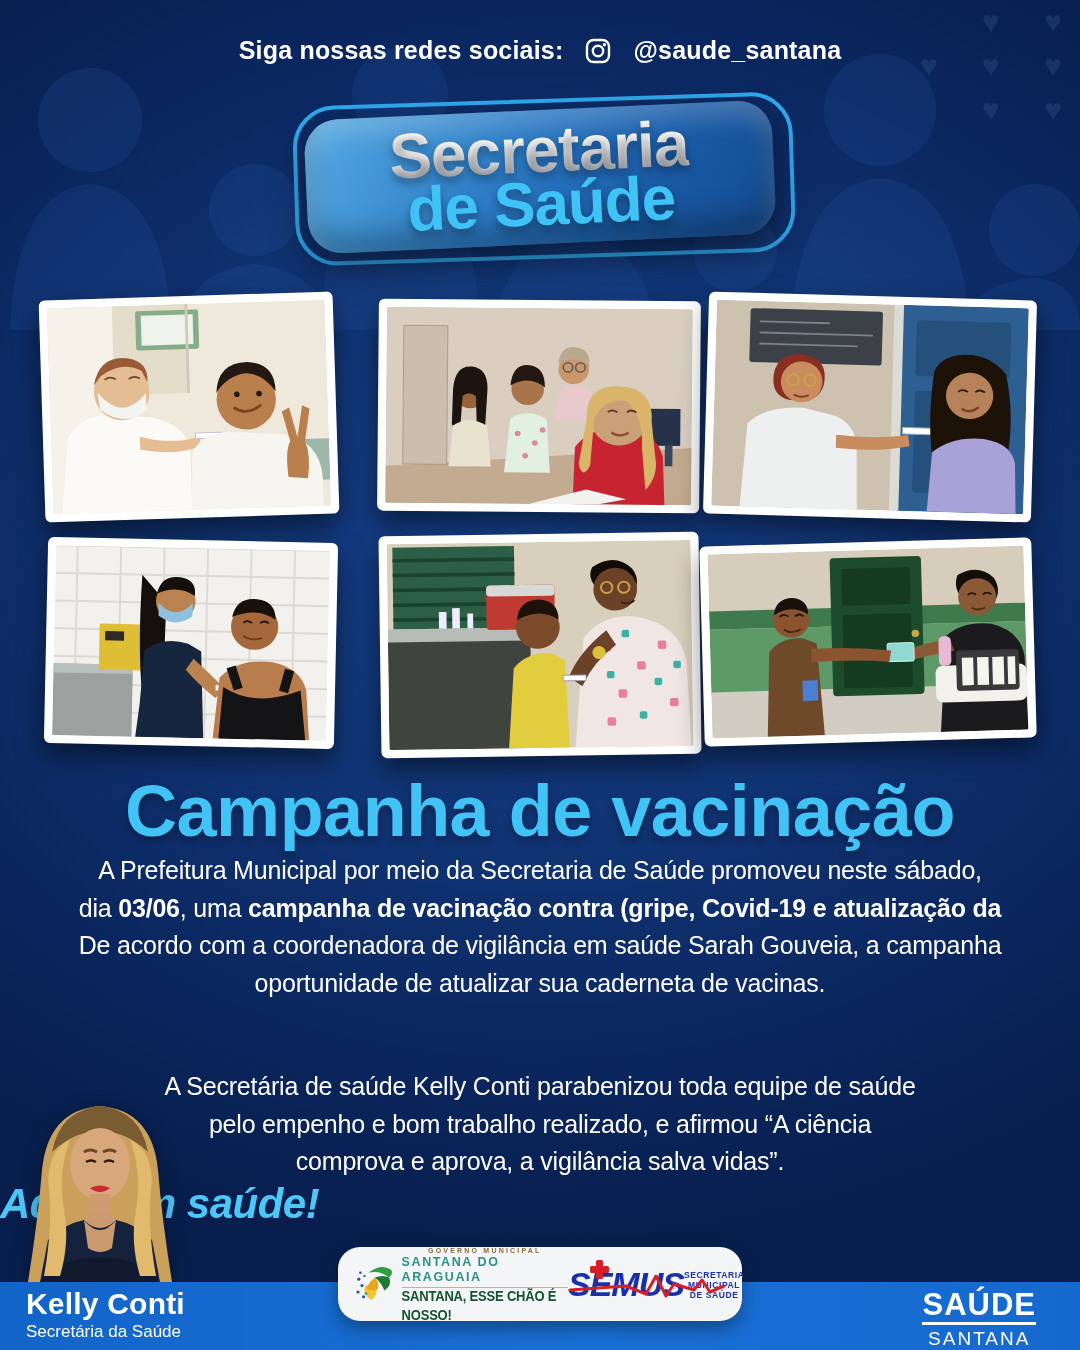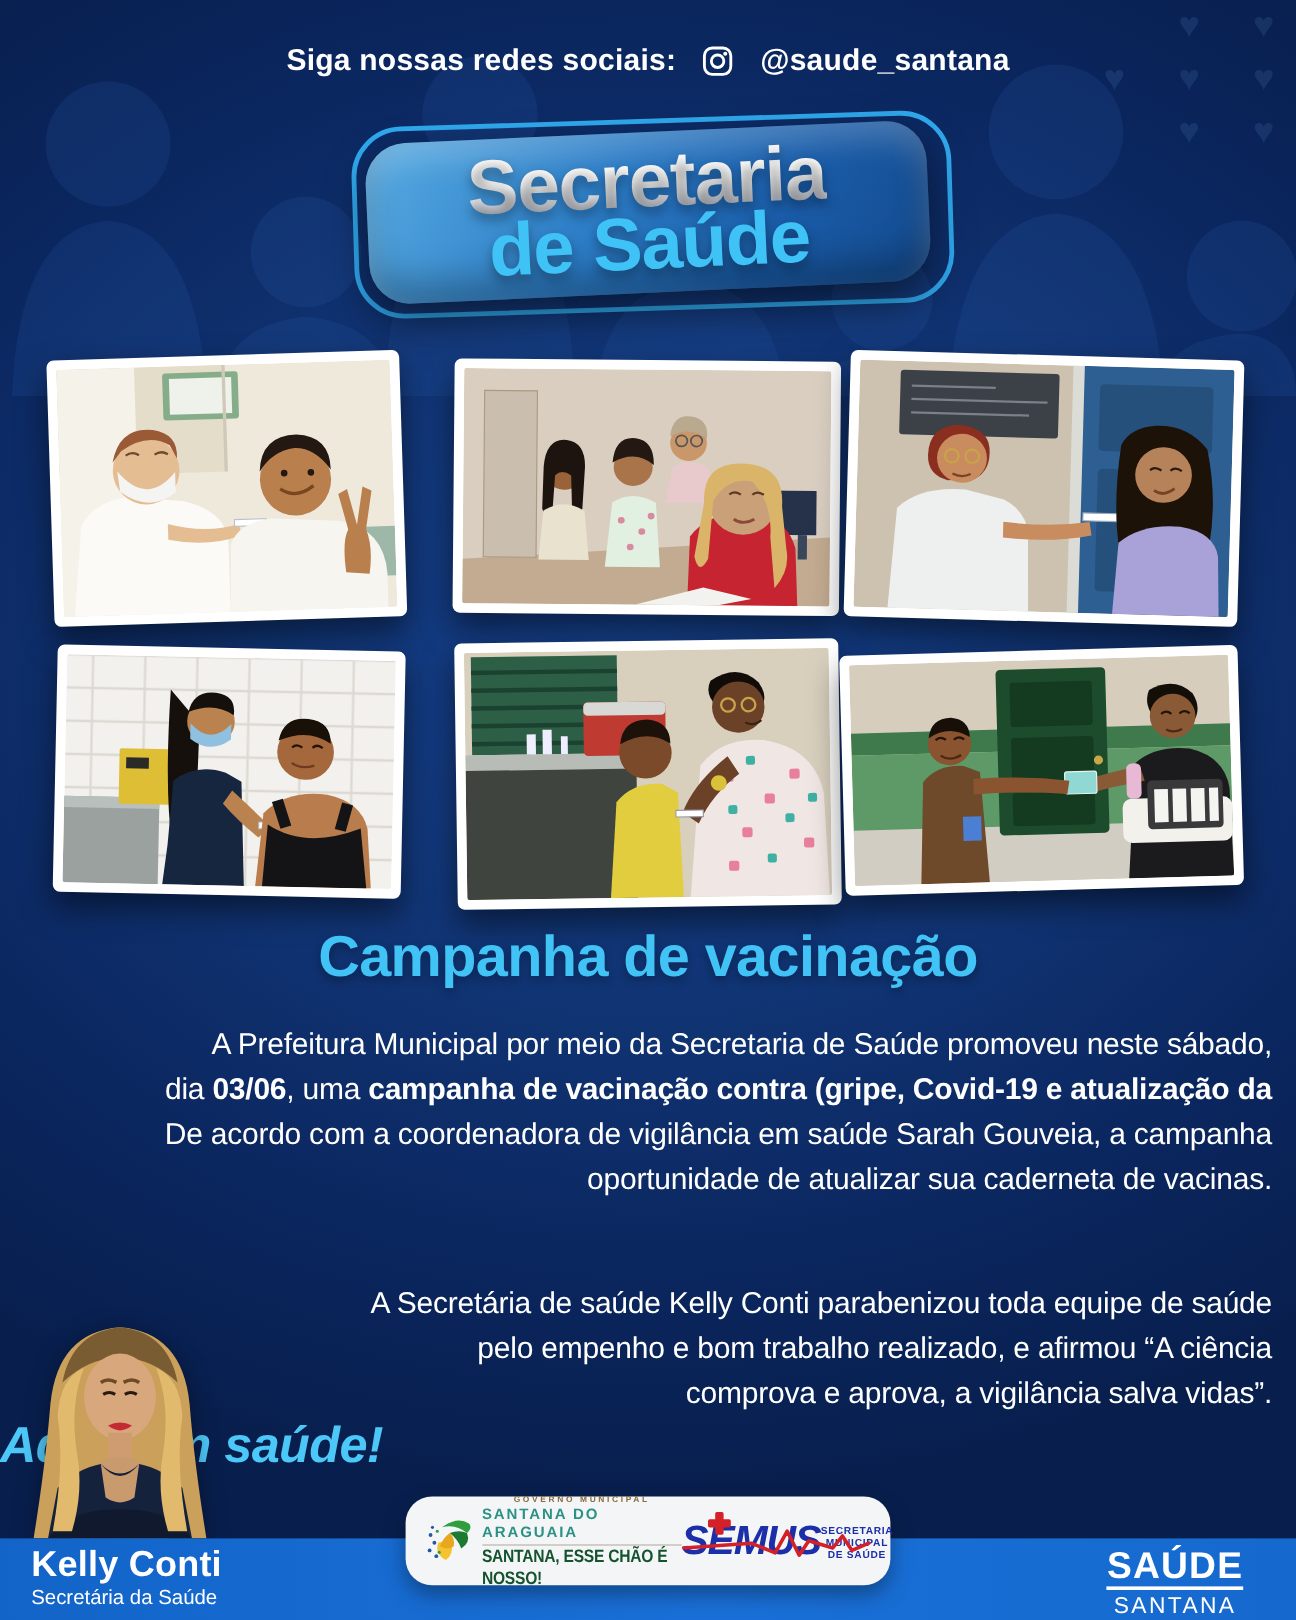--- a/index.html
+++ b/index.html
@@ -34,22 +34,22 @@
   .photo{position:absolute;background:#fff;border-radius:6px;padding:8px;box-shadow:0 12px 26px rgba(0,0,0,.5);}
   .photo svg{display:block;width:100%;height:100%;border-radius:2px;}
   .ph1{left:42px;top:296px;width:278px;height:206px;transform:rotate(-1.8deg);}
   .ph2{left:378px;top:300px;width:306px;height:196px;transform:rotate(.5deg);}
   .ph3{left:706px;top:296px;width:312px;height:206px;transform:rotate(1.6deg);}
   .ph4{left:46px;top:540px;width:274px;height:190px;transform:rotate(1.2deg);}
   .ph5{left:380px;top:534px;width:304px;height:206px;transform:rotate(-.8deg);}
   .ph6{left:702px;top:542px;width:316px;height:184px;transform:rotate(-1.6deg);}
 
   
-  .heading{position:absolute;top:770px;left:0;width:100%;text-align:center;color:#41c3f6;font-size:48px;font-weight:800;letter-spacing:-.5px;text-shadow:0 4px 8px rgba(0,0,0,.3);}
-  .body-text{position:absolute;left:20px;width:1040px;text-align:right;color:#ffffff;font-size:25px;line-height:37.5px;letter-spacing:-.2px;}
+  .heading{position:absolute;top:770px;left:0;width:100%;text-align:center;color:#41c3f6;font-size:72px;font-weight:800;letter-spacing:-.5px;text-shadow:0 4px 8px rgba(0,0,0,.3);}
+  .body-text{position:absolute;left:20px;width:1040px;text-align:center;color:#ffffff;font-size:25px;line-height:37.5px;letter-spacing:-.2px;}
   .p1{top:852px;}
   .p2{top:1068px;}
   .body-text b{font-weight:700;}
   .tagline{position:absolute;top:1180px;left:0;width:100%;color:#4cc8f8;font-size:42px;font-weight:800;letter-spacing:-.5px;font-style:italic;}
 
   
   .bottom-bar{position:absolute;left:0;top:1282px;width:1080px;height:68px;background:linear-gradient(90deg,#1264c8 0%,#1a70d8 55%,#1569ce 100%);z-index:6;}
   .kelly{position:absolute;left:0;top:1100px;width:200px;height:182px;z-index:5;filter:drop-shadow(0 4px 10px rgba(0,0,0,.4));}
   .person-id{position:absolute;left:26px;top:1288px;z-index:7;color:#fff;}
   .person-name{font-size:30px;font-weight:800;letter-spacing:.2px;line-height:32px;}

